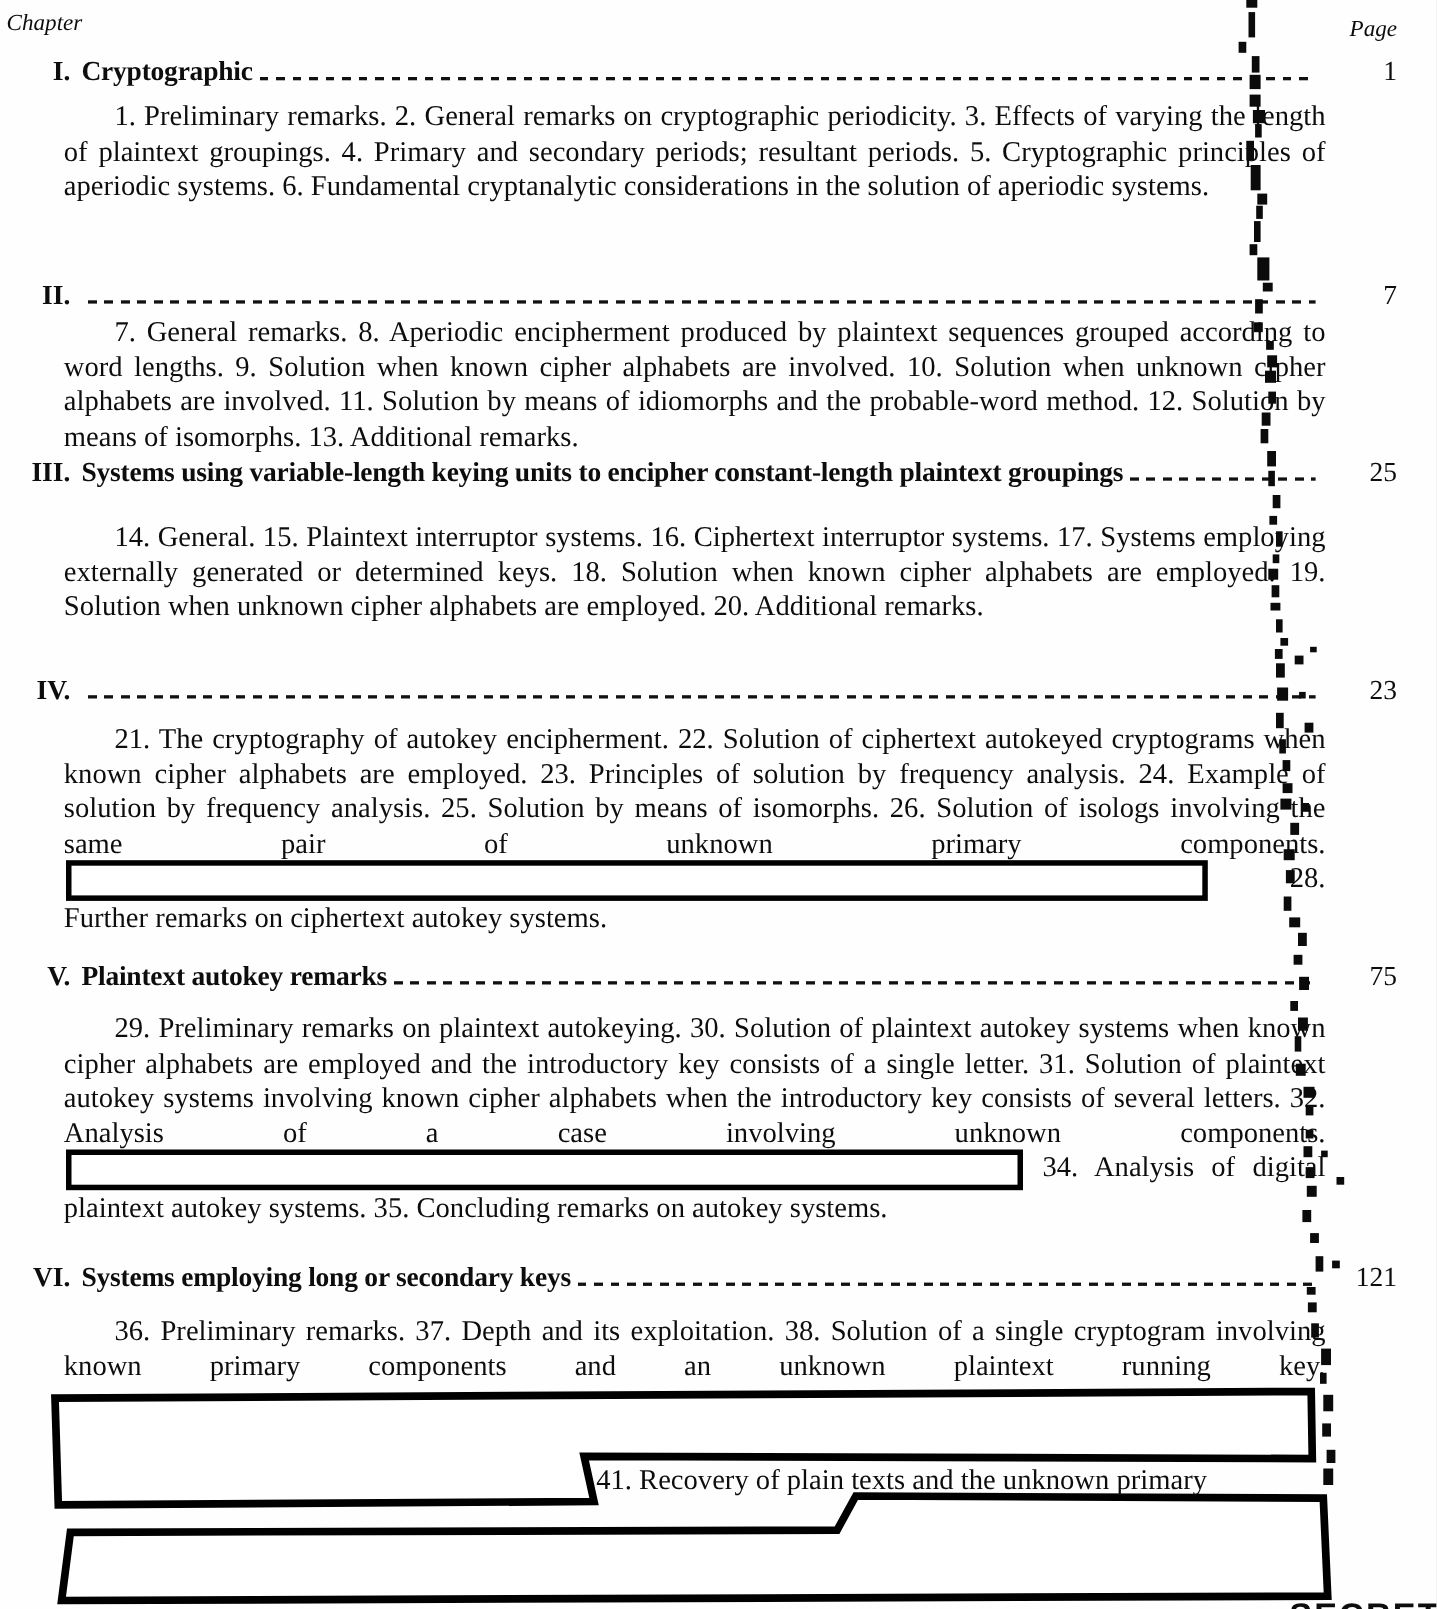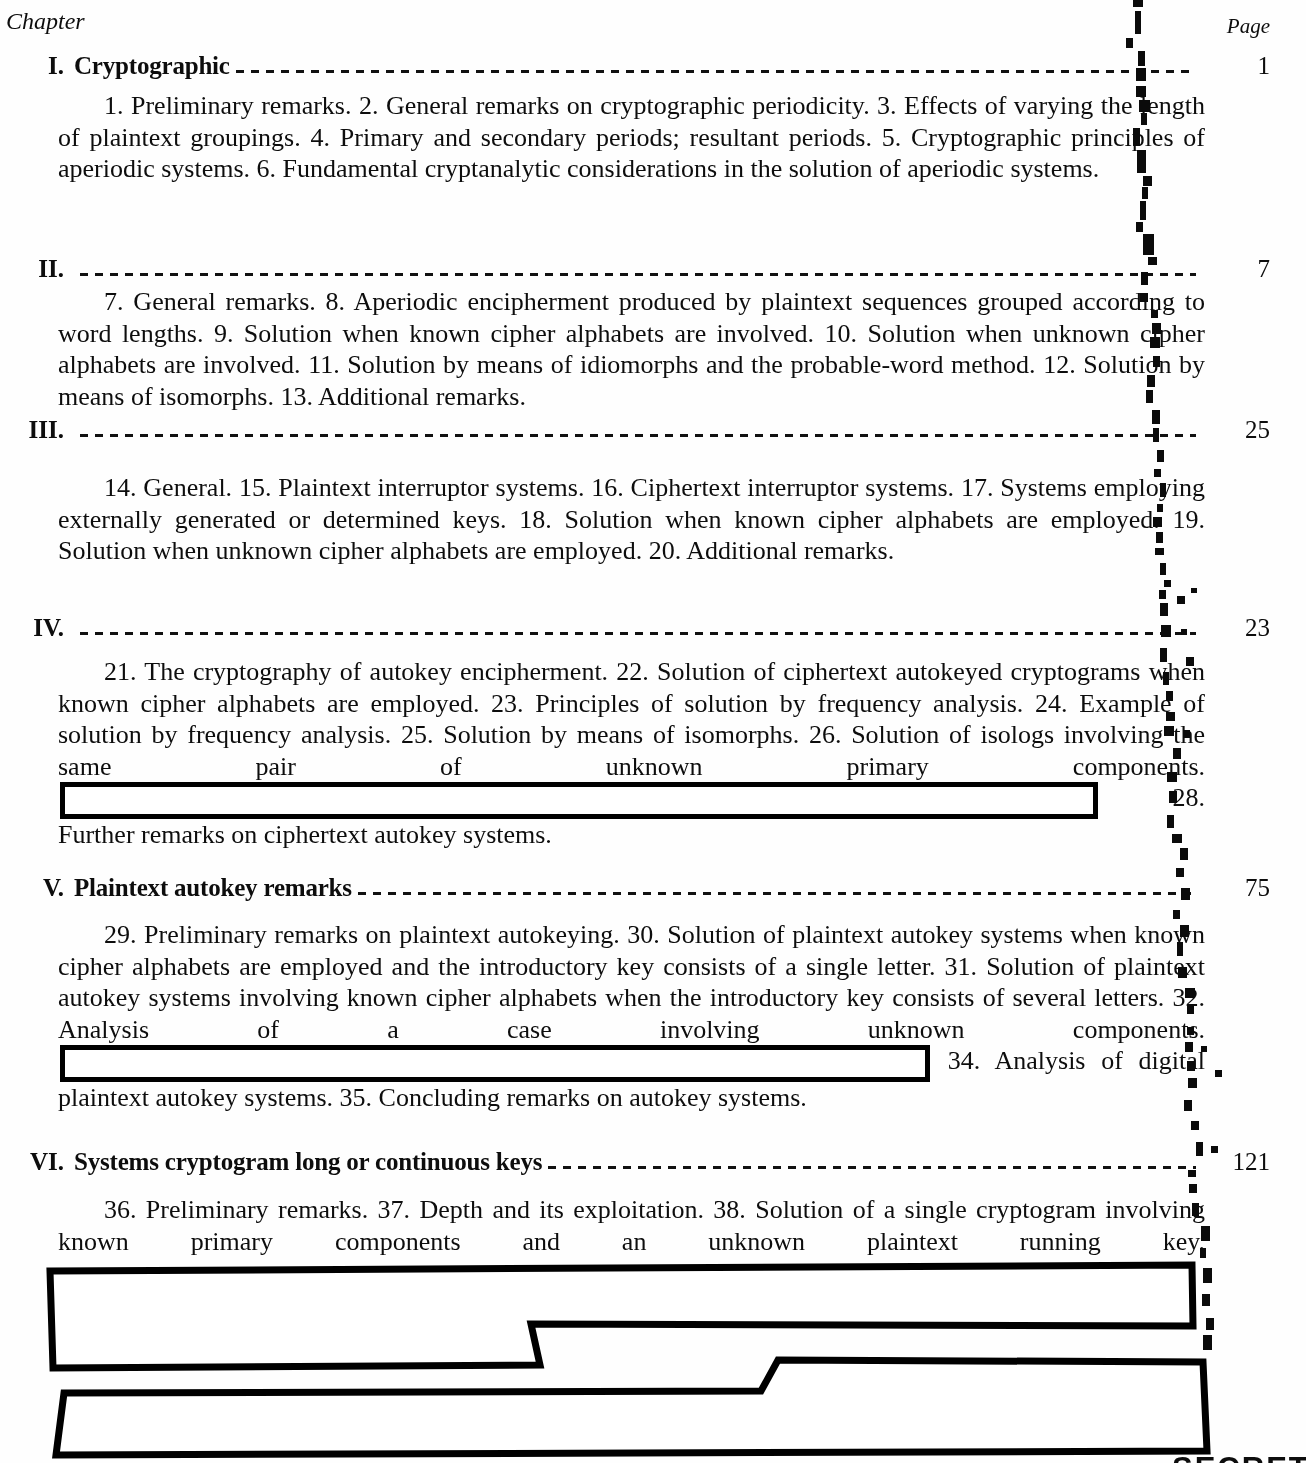--- a/index.html
+++ b/index.html
@@ -1,19 +1,19 @@
 <!DOCTYPE html>
 <html><head>
 <meta charset="utf-8">
 <style>
   html,body{margin:0;padding:0;background:#e8e8e8;}
   .page{position:relative;width:1306px;height:1463px;background:#fefefe;overflow:hidden;
         font-family:"Liberation Serif", serif;color:#0d0d0d;}
   
-  .hdr-chapter{position:absolute;top:8px;left:6px;font-style:italic;font-size:24px;}
+  .hdr-chapter{position:absolute;top:8px;left:6px;font-style:italic;font-size:21px;}
   .hdr-page{position:absolute;top:14px;right:36px;font-style:italic;font-size:21px;}
   
   .toc-row{position:absolute;left:0;right:36px;display:flex;align-items:baseline;z-index:2;}
   .num{flex:0 0 64px;text-align:right;font-weight:bold;font-size:25px;margin-right:10px;}
   .ttl{flex:0 1 auto;min-width:0;font-weight:bold;font-size:25px;white-space:nowrap;letter-spacing:-0.2px;}
   .leader{flex:1 1 20px;align-self:flex-end;height:3px;margin:0 8px 7px 6px;
           background:repeating-linear-gradient(90deg,#111 0 8px,transparent 8px 15px);}
   .pg{flex:0 0 66px;text-align:right;font-size:25px;}
   .r0{top:52px}.r1{top:255px}.r2{top:416px}.r3{top:614px}.r4{top:874px}.r5{top:1148px}
   
@@ -52,40 +52,41 @@
       </div>
       <div class="toc-desc d0"><span>1. Preliminary remarks. 2. General remarks on cryptographic periodicity. 3. Effects of varying the length of plaintext groupings. 4. Primary and secondary periods; resultant periods. 5. Cryptographic principles of aperiodic systems. 6. Fundamental cryptanalytic considerations in the solution of aperiodic systems. </span></div>
       <div class="toc-row r1">
         <span class="num">II.</span>
         <span class="leader"></span>
         <span class="pg">7</span>
       </div>
       <div class="toc-desc d1"><span>7. General remarks. 8. Aperiodic encipherment produced by plaintext sequences grouped according to word lengths. 9. Solution when known cipher alphabets are involved. 10. Solution when unknown cipher alphabets are involved. 11. Solution by means of idiomorphs and the probable-word method. 12. Solution by means of isomorphs. 13. Additional remarks. </span></div>
       <div class="toc-row r2">
         <span class="num">III.</span>
+        <span class="ttl">Systems using variable-length keying units to encipher constant-length plaintext groupings</span>
         <span class="leader"></span>
         <span class="pg">25</span>
       </div>
       <div class="toc-desc d2"><span>14. General. 15. Plaintext interruptor systems. 16. Ciphertext interruptor systems. 17. Systems employing externally generated or determined keys. 18. Solution when known cipher alphabets are employed. 19. Solution when unknown cipher alphabets are employed. 20. Additional remarks. </span></div>
       <div class="toc-row r3">
         <span class="num">IV.</span>
         <span class="leader"></span>
         <span class="pg">23</span>
       </div>
       <div class="toc-desc d3"><span>21. The cryptography of autokey encipherment. 22. Solution of ciphertext autokeyed cryptograms when known cipher alphabets are employed. 23. Principles of solution by frequency analysis. 24. Example of solution by frequency analysis. 25. Solution by means of isomorphs. 26. Solution of isologs involving the same pair of unknown primary components. </span><span class="redact-inline" style="width: 1028px;"></span> <span>28. Further remarks on ciphertext autokey systems. </span></div>
       <div class="toc-row r4">
         <span class="num">V.</span>
         <span class="ttl">Plaintext autokey remarks</span>
         <span class="leader"></span>
         <span class="pg">75</span>
       </div>
       <div class="toc-desc d4"><span>29. Preliminary remarks on plaintext autokeying. 30. Solution of plaintext autokey systems when known cipher alphabets are employed and the introductory key consists of a single letter. 31. Solution of plaintext autokey systems involving known cipher alphabets when the introductory key consists of several letters. 32. Analysis of a case involving unknown components. </span><span class="redact-inline" style="width: 860px;"></span> <span>34. Analysis of digital plaintext autokey systems. 35. Concluding remarks on autokey systems. </span></div>
       <div class="toc-row r5">
         <span class="num">VI.</span>
-        <span class="ttl">Systems cryptogram long or continuous keys</span>
+        <span class="ttl">Systems employing long or secondary keys</span>
         <span class="leader"></span>
         <span class="pg">121</span>
       </div>
       <div class="toc-desc d5"><span>36. Preliminary remarks. 37. Depth and its exploitation. 38. Solution of a single cryptogram involving known primary components and an unknown plaintext running key. </span></div>
     </div>
 
   <div class="stitch" id="stitch">
       <div style="left: 1133.3px; top: -4px; width: 10.2px; height: 11.4px;"></div>
       <div style="left: 1134.8px; top: 10.8px; width: 6.5px; height: 23.5px;"></div>
       <div style="left: 1126.4px; top: 37.9px; width: 6.2px; height: 9.7px;"></div>
@@ -167,15 +168,16 @@
       <div style="left: 1202.3px; top: 1293.9px; width: 7.5px; height: 12.2px;"></div>
       <div style="left: 1205.8px; top: 1318.1px; width: 8.5px; height: 11.9px;"></div>
       <div style="left: 1202.6px; top: 1334.9px; width: 9.3px; height: 15px;"></div>
     </div>
 
   <svg class="boxes" width="1306" height="1463" viewBox="0 0 1306 1463">
     <polygon points="50,1271 1192,1265 1193,1326 531,1324 540,1365 53,1368" fill="#ffffff" stroke="#000000" stroke-width="7"></polygon>
     <polygon points="64,1393 761,1391 778,1360 1203,1362 1207,1451 56,1455" fill="#ffffff" stroke="#000000" stroke-width="7"></polygon>
   </svg>
 
+  <div class="b41a">41. Recovery of plain texts and the unknown primary</div>
 
   <div class="stamp">SECRET</div>
 </div>
 
 </body></html>

